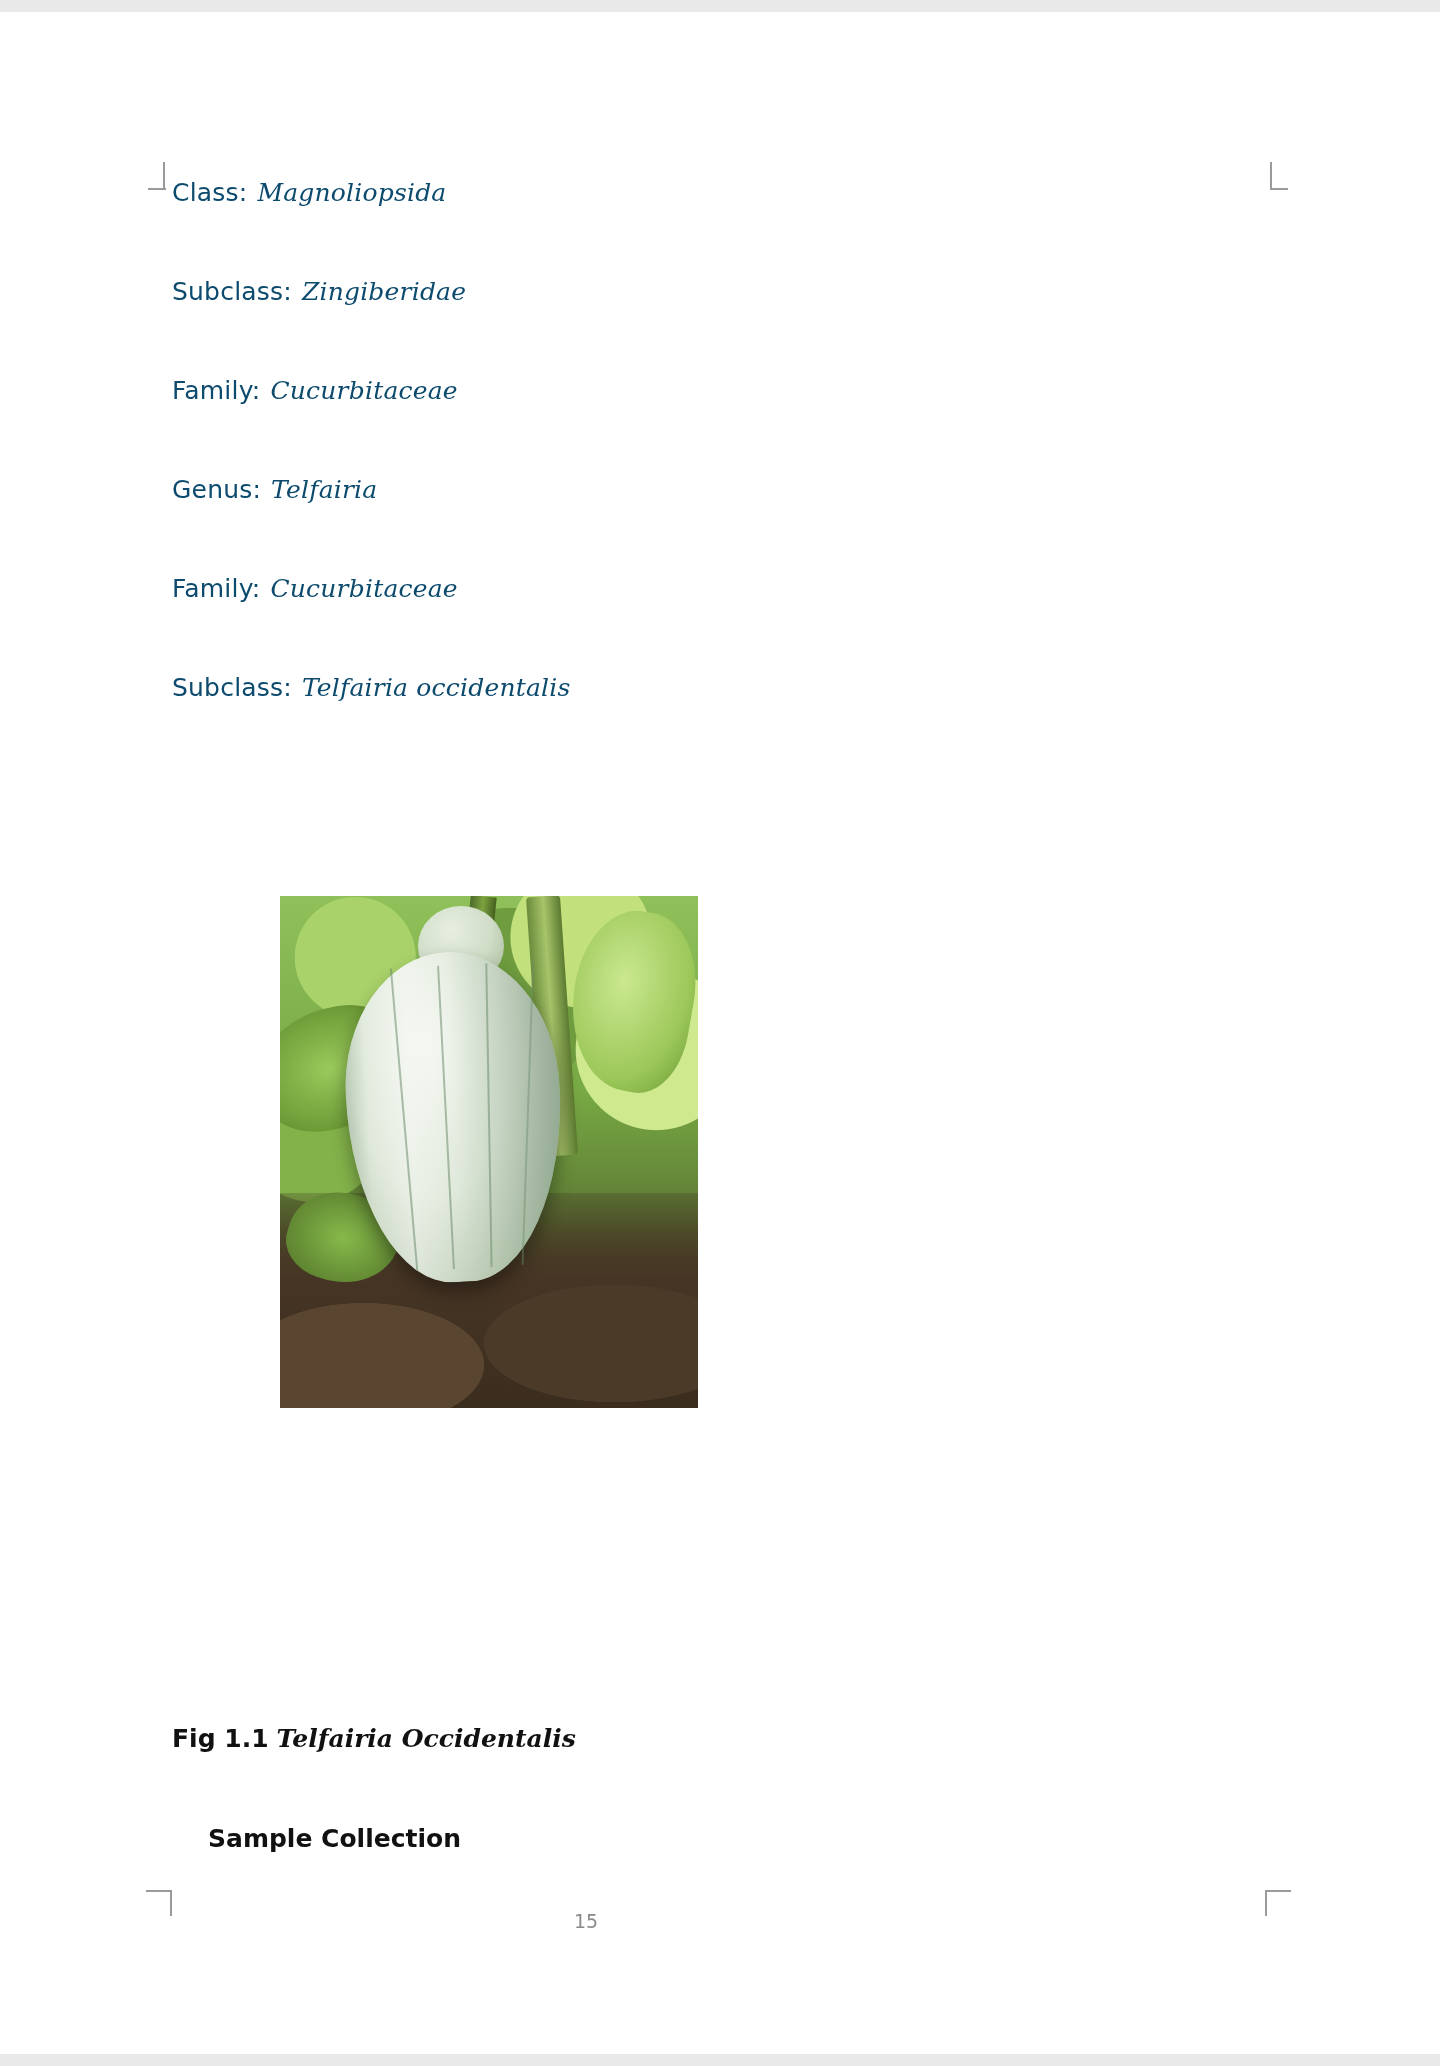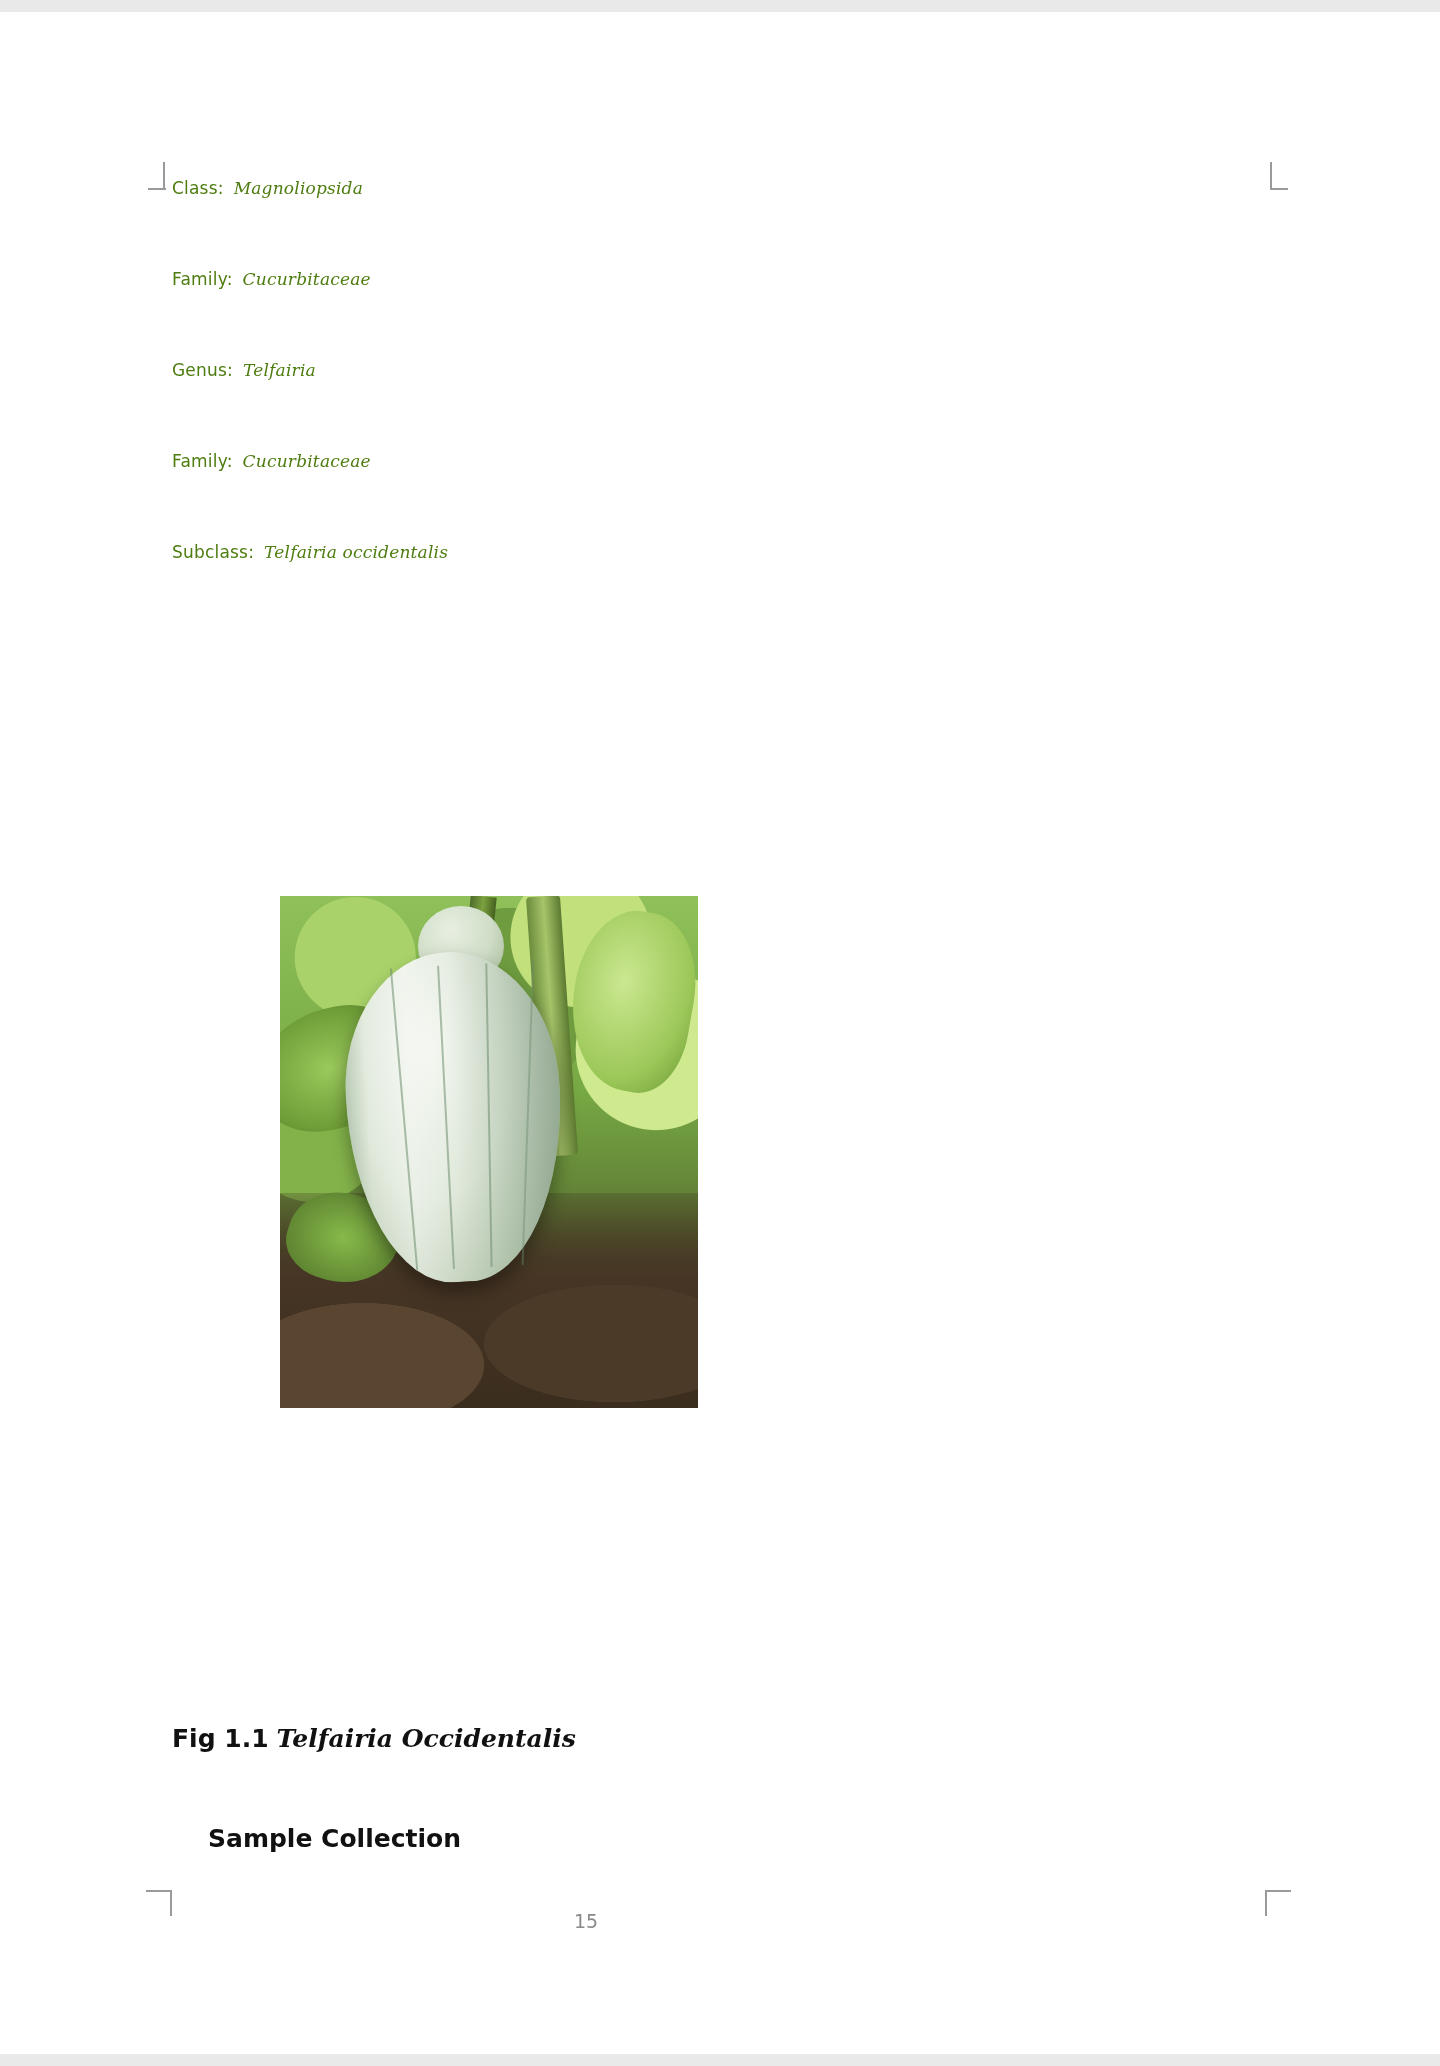--- a/index.html
+++ b/index.html
@@ -34,24 +34,24 @@
   .crop-br-v { position:absolute; left:1265px; top:1878px; width:2px; height:26px; background:#9a9a9a; }
   .crop-br-h { position:absolute; left:1265px; top:1878px; width:26px; height:2px; background:#9a9a9a; }
 
   .taxonomy {
     position: absolute;
     left: 172px;
     top: 168px;
     width: 1000px;
   }
   .tax-line {
-    font-size: 17px;
+    font-size: 25px;
     line-height: 1;
     margin-bottom: 74px;
-    color: #4d7c0f;
+    color: #0c4a6e;
     white-space: nowrap;
   }
   .tax-label {
     font-family: "DejaVu Sans", sans-serif;
     letter-spacing: 0.2px;
   }
   .tax-value {
     font-style: italic;
     font-family: "DejaVu Serif", serif;
     margin-left: 10px;
@@ -214,20 +214,23 @@
   <div class="crop-bl-h"></div>
   <div class="crop-br-v"></div>
   <div class="crop-br-h"></div>
 
   <div class="taxonomy">
 
     <div class="tax-line">
       <span class="tax-label">Class:</span><span class="tax-value">Magnoliopsida</span>
     </div>
 
+    <div class="tax-line">
+      <span class="tax-label">Subclass:</span><span class="tax-value">Zingiberidae</span>
+    </div>
 
     <div class="tax-line">
       <span class="tax-label">Family:</span><span class="tax-value">Cucurbitaceae</span>
     </div>
 
     <div class="tax-line">
       <span class="tax-label">Genus:</span><span class="tax-value">Telfairia</span>
     </div>
 
     <div class="tax-line">

